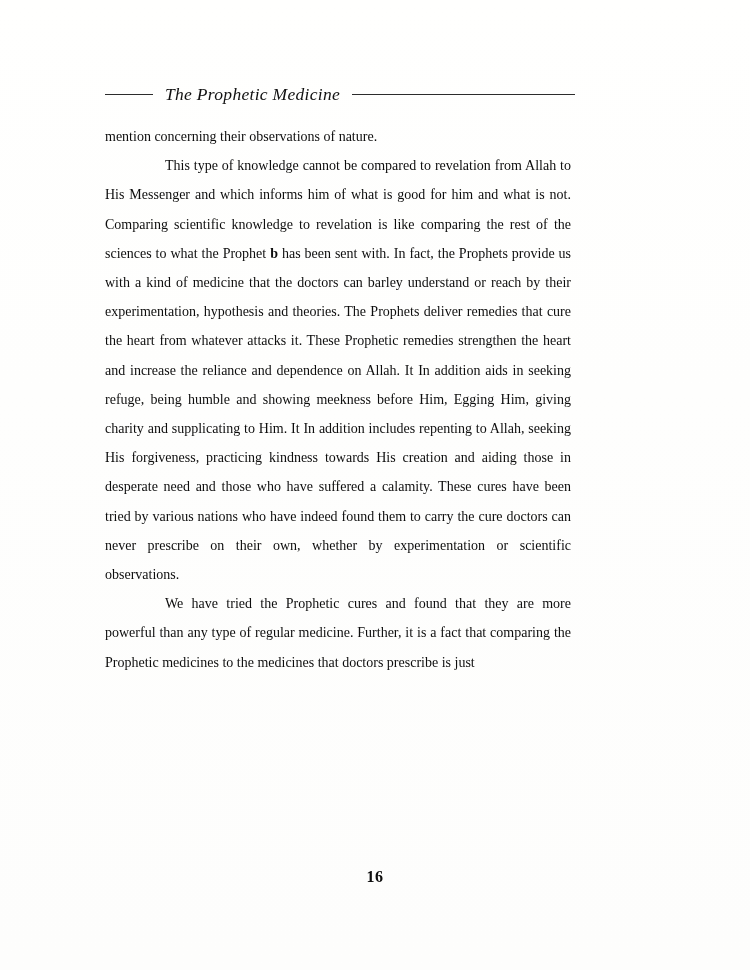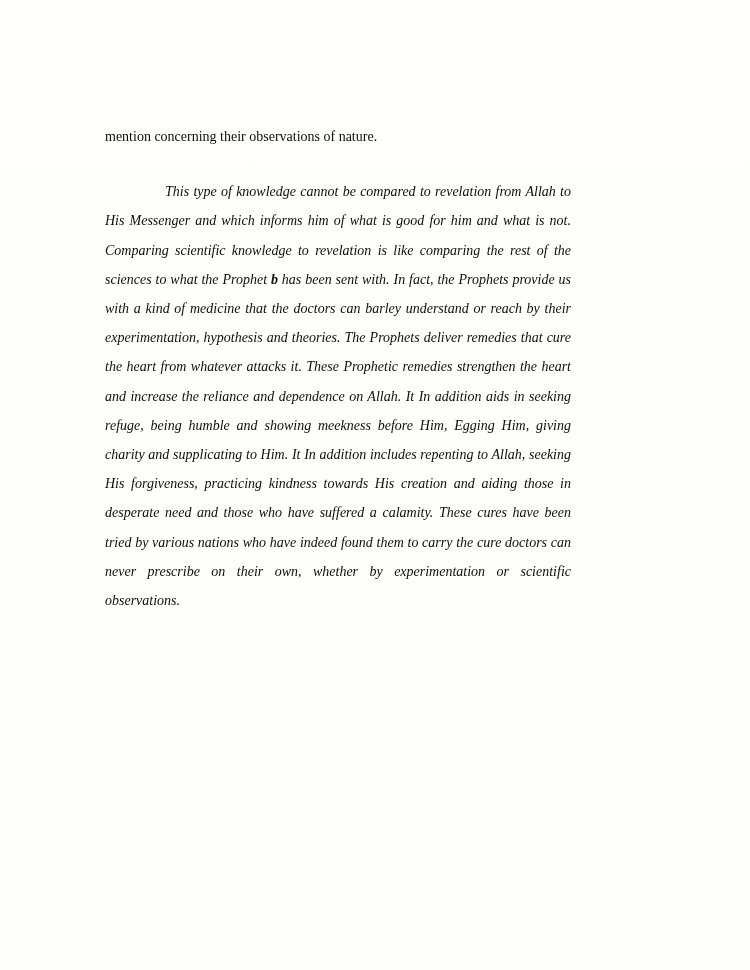--- a/index.html
+++ b/index.html
@@ -72,22 +72,20 @@
     line-height: 29.2px;
     text-align: justify;
     text-justify: inter-word;
     color: #0d0d0d;
     hyphens: none;
   }
   p.para.indent {
     text-indent: 60px;
   }
   p.gap-before {
-    margin-top: 26px;
-    font-style: italic;
   }
   .sym {
     font-weight: bold;
   }
 
   
   .folio {
     position: absolute;
     left: 0;
     top: 868px;
@@ -97,24 +95,31 @@
     font-weight: bold;
     color: #0d0d0d;
     letter-spacing: 0.5px;
   }
 </style>
 </head>
 <body>
 
 <div class="page">
 
+  <div class="header">
+    <span class="rule rule-left"></span>
+    <span class="header-title">The Prophetic Medicine</span>
+    <span class="rule rule-right"></span>
+  </div>
 
   <div class="body">
 
     <p class="para">mention concerning their observations of nature.</p>
 
     <p class="para indent gap-before"><span>This type of knowledge cannot be compared to revelation from Allah to His Messenger and which informs him of what is good for him and what is not. Comparing scientific knowledge to revelation is like comparing the rest of the sciences to what the Prophet </span><span class="sym">b</span><span> has been sent with. In fact, the Prophets provide us with a kind of medicine that the doctors can barley understand or reach by their experimentation, hypothesis and theories. The Prophets deliver remedies that cure the heart from whatever attacks it. These Prophetic remedies strengthen the heart and increase the reliance and dependence on Allah. It In addition aids in seeking refuge, being humble and showing meekness before Him, Egging Him, giving charity and supplicating to Him. It In addition includes repenting to Allah, seeking His forgiveness, practicing kindness towards His creation and aiding those in desperate need and those who have suffered a calamity. These cures have been tried by various nations who have indeed found them to carry the cure doctors can never prescribe on their own, whether by experimentation or scientific observations.</span></p>
 
+    <p class="para indent gap-before">We have tried the Prophetic cures and found that they are more powerful than any type of regular medicine. Further, it is a fact that comparing the Prophetic medicines to the medicines that doctors prescribe is just</p>
 
   </div>
 
+  <div class="folio">16</div>
 
 </div>
 
 </body></html>

